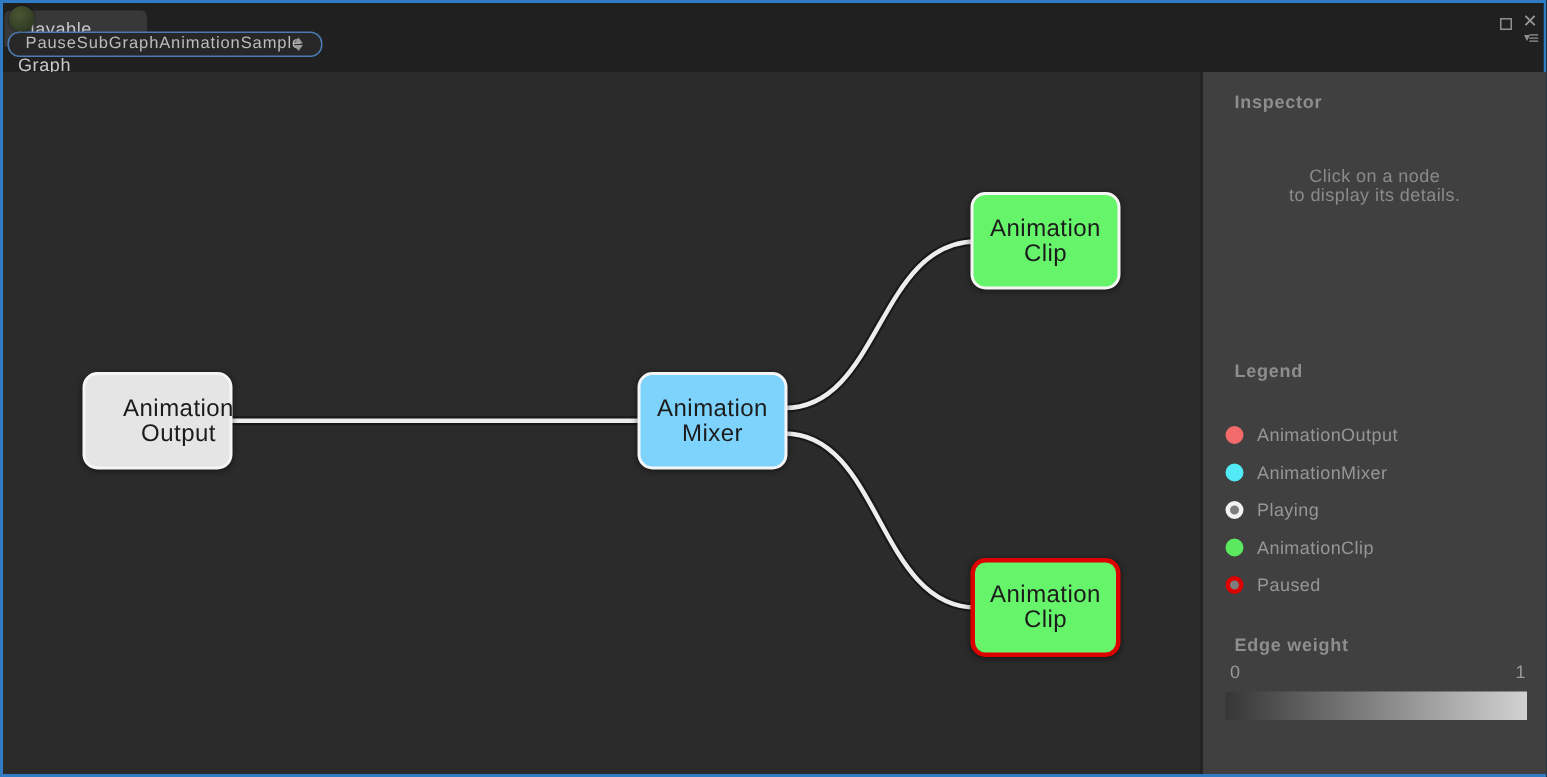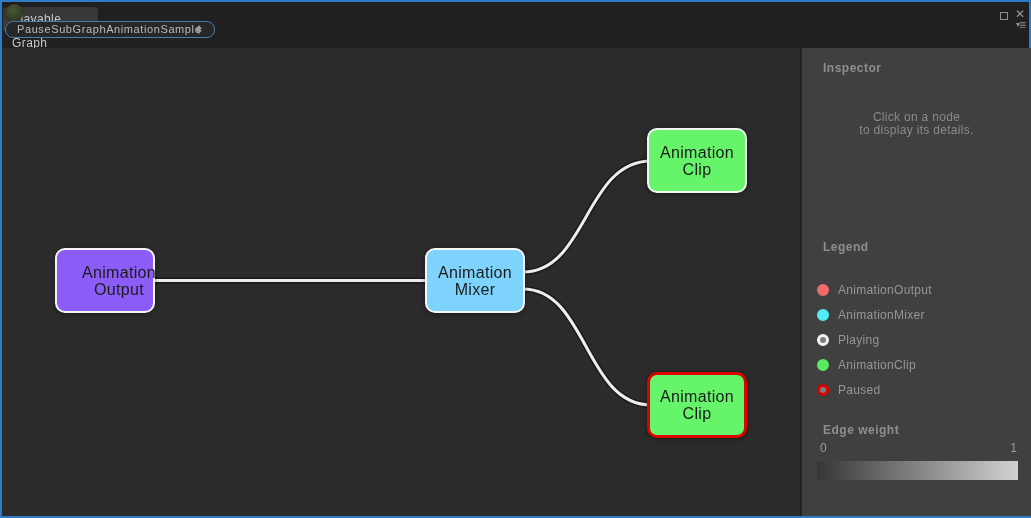--- a/index.html
+++ b/index.html
@@ -99,21 +99,21 @@
         <path d="M 521 224 C 585 224 583 113 649 113"></path>
         <path d="M 521 241 C 585 241 583 357 649 357"></path>
       </g>
       <g stroke="#ededed" stroke-width="3" fill="none" stroke-linecap="round">
         <path d="M 153 232.5 L 423 232.5"></path>
         <path d="M 521 224 C 585 224 583 113 649 113"></path>
         <path d="M 521 241 C 585 241 583 357 649 357"></path>
       </g>
     </svg>
 
-    <div class="node n-output" style="background-color: #8b5cf6; border-color: rgb(245, 245, 245); padding-left: 28px;">
+    <div class="node n-output" style="background-color: #e5e5e5; border-color: rgb(245, 245, 245); padding-left: 28px;">
       <span>Animation Output</span>
     </div>
     <div class="node n-mixer" style="background-color: #7dd3fc; border-color: rgb(245, 245, 245);">
       <span>Animation Mixer</span>
     </div>
     <div class="node n-clip-a" style="background-color: rgb(102, 245, 106); border-color: rgb(245, 245, 245);">
       <span>Animation Clip</span>
     </div>
     <div class="node n-clip-b paused" style="background-color: rgb(102, 245, 106); border-color: rgb(221, 0, 0);">
       <span>Animation Clip</span>

